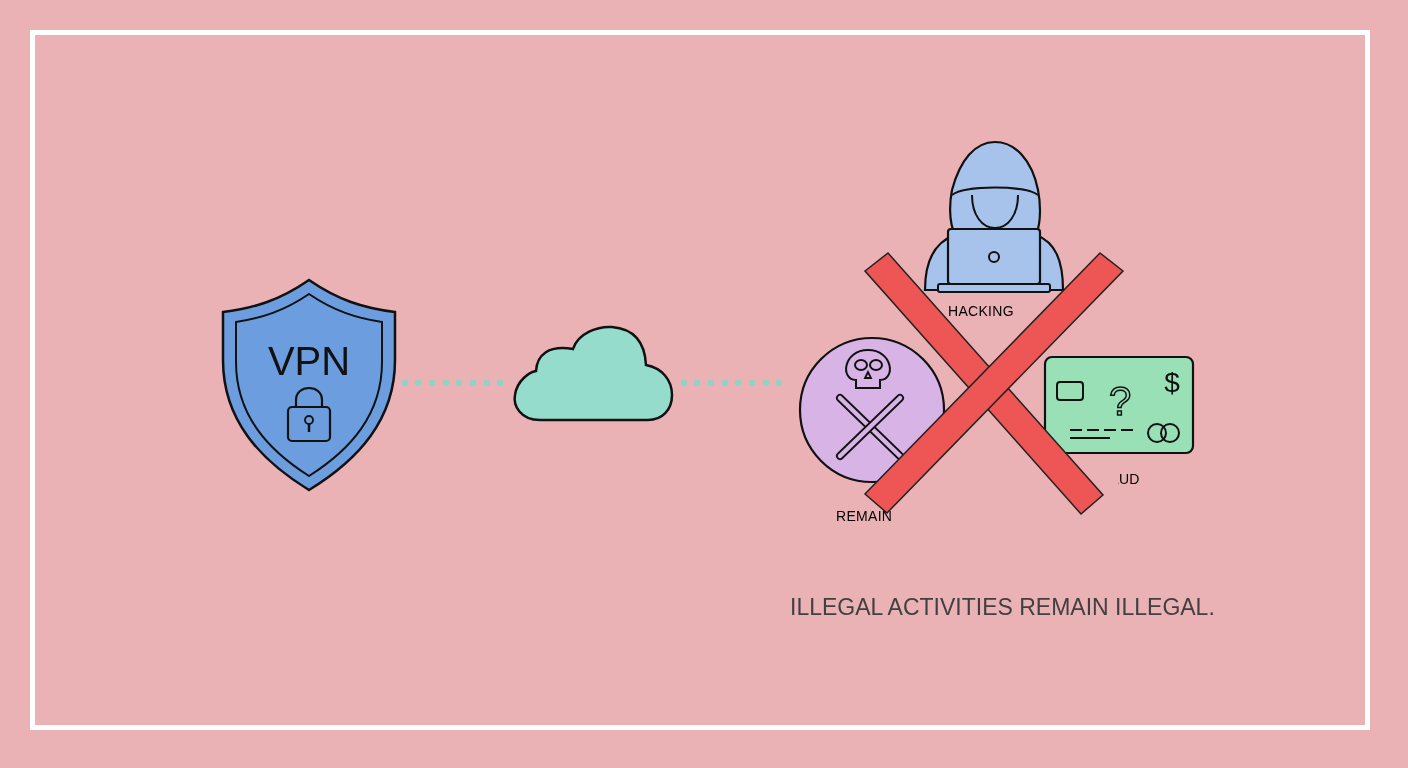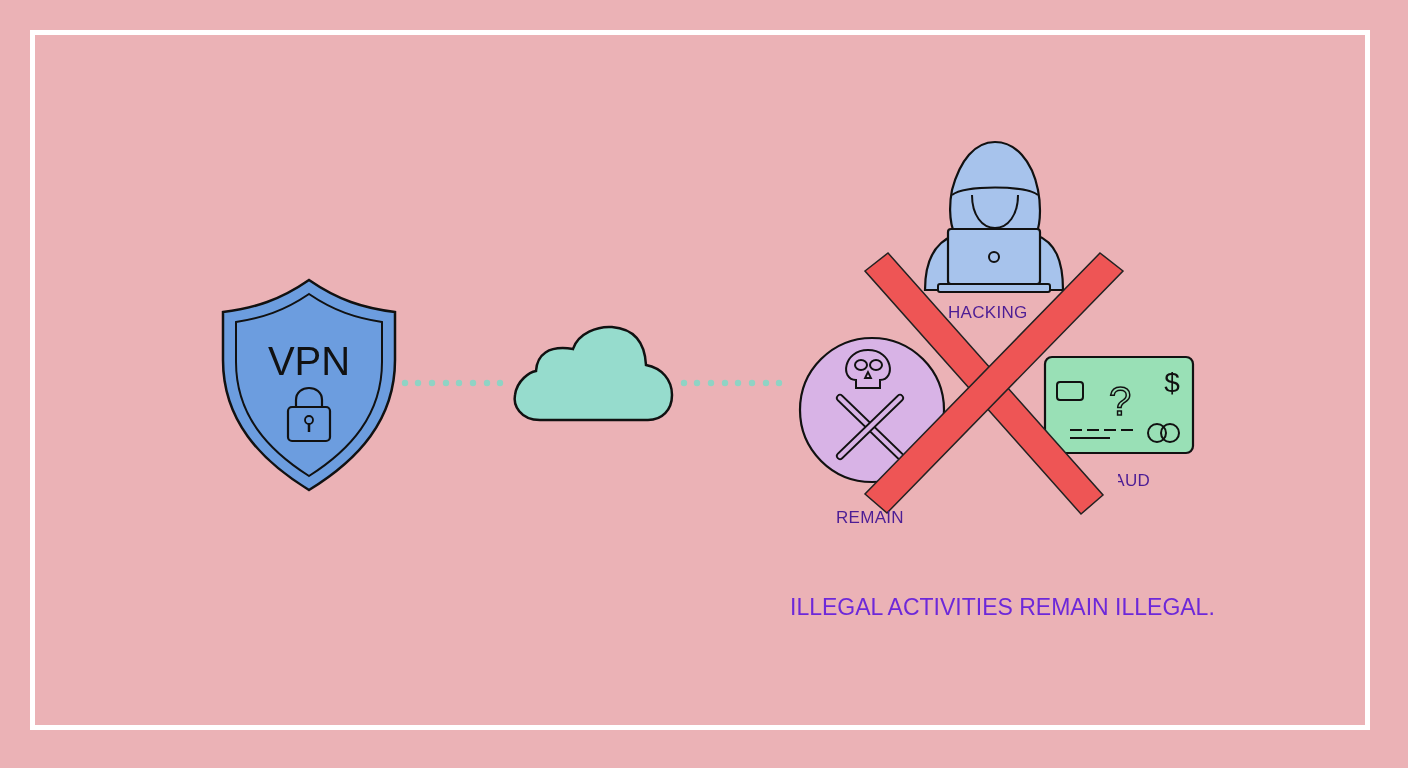--- a/index.html
+++ b/index.html
@@ -11,26 +11,26 @@
   }
   .frame {
     position: absolute; left: 30px; top: 30px;
     width: 1340px; height: 700px;
     border: 5px solid #ffffff;
     box-sizing: border-box;
   }
   svg.scene { position: absolute; left: 0; top: 0; }
   .label {
     position: absolute;
-    font-size: 17px; color: #4c1d95; letter-spacing: 0.3px;
+    font-size: 14px; color: #000000; letter-spacing: 0.3px;
     white-space: nowrap;
   }
   .caption {
     position: absolute; left: 790px; top: 594px;
-    font-size: 23px; color: #6d28d9; white-space: nowrap; text-align: center;
+    font-size: 23px; color: #404040; white-space: nowrap; text-align: center;
   }
 </style>
 </head>
 <body>
 
 <div class="frame"></div>
 
 <svg class="scene" width="1408" height="768" viewBox="0 0 1408 768">
 
   <g>

